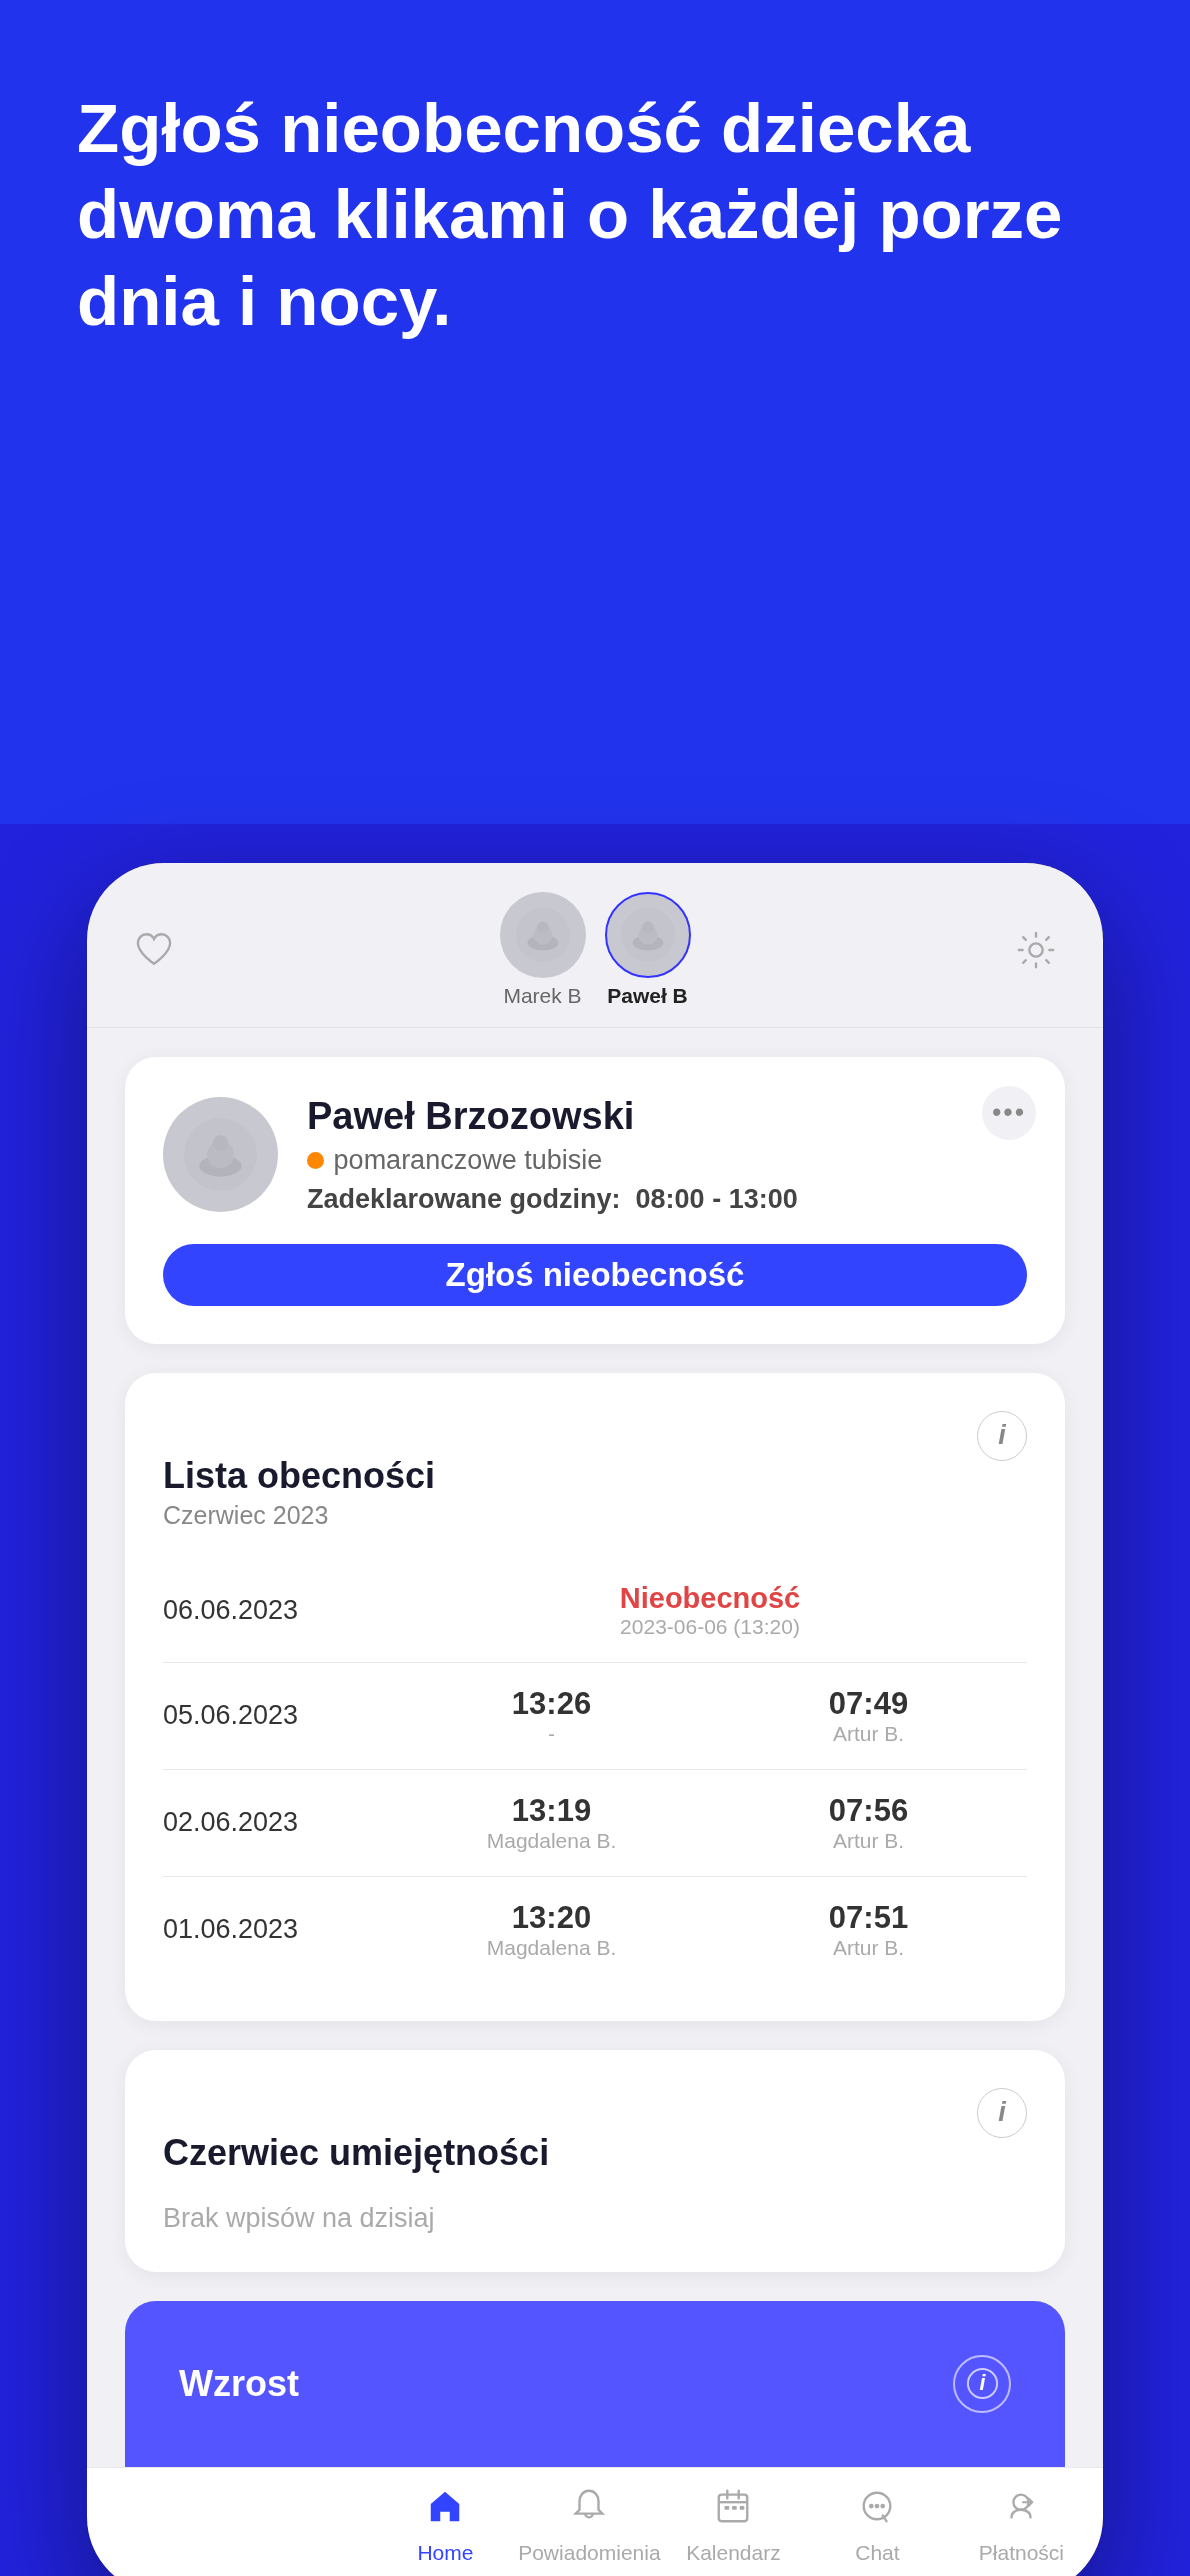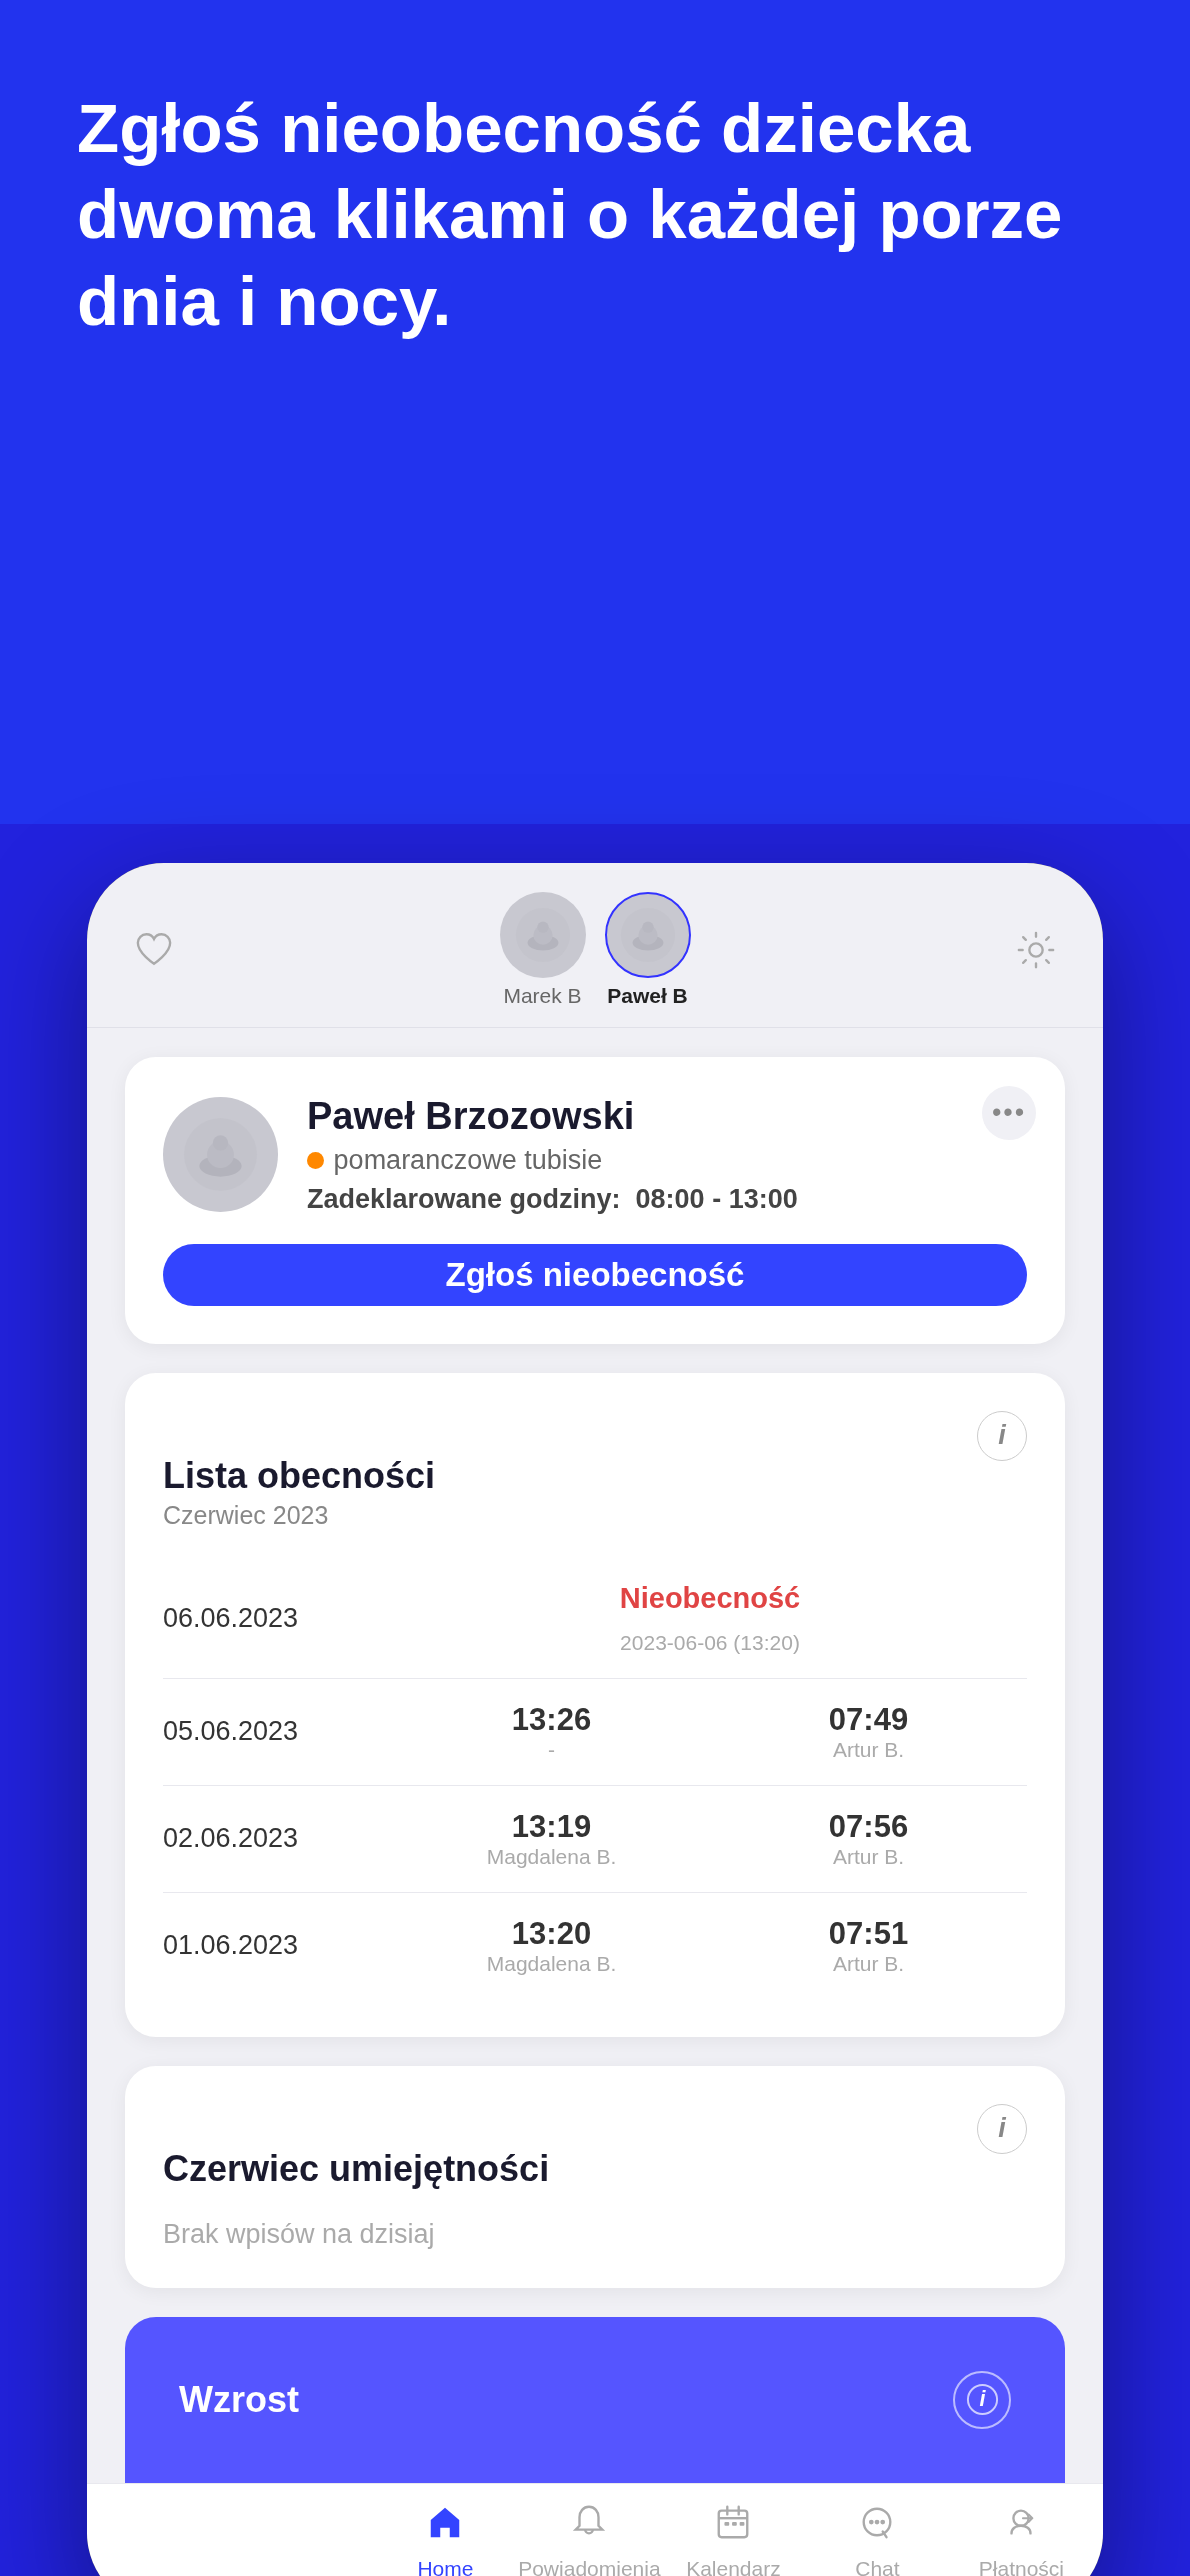--- a/index.html
+++ b/index.html
@@ -311,21 +311,20 @@
     }
 
     .att-time-sub {
       font-size: 21px;
       color: #aaa;
     }
 
     .att-time-sub.absent-sub {
       color: #aaa;
       font-size: 21px;
-      margin-top: 16px;
     }
 
     .att-secondary {
       flex: 1;
       display: flex;
       flex-direction: column;
       align-items: center;
     }
 
     

